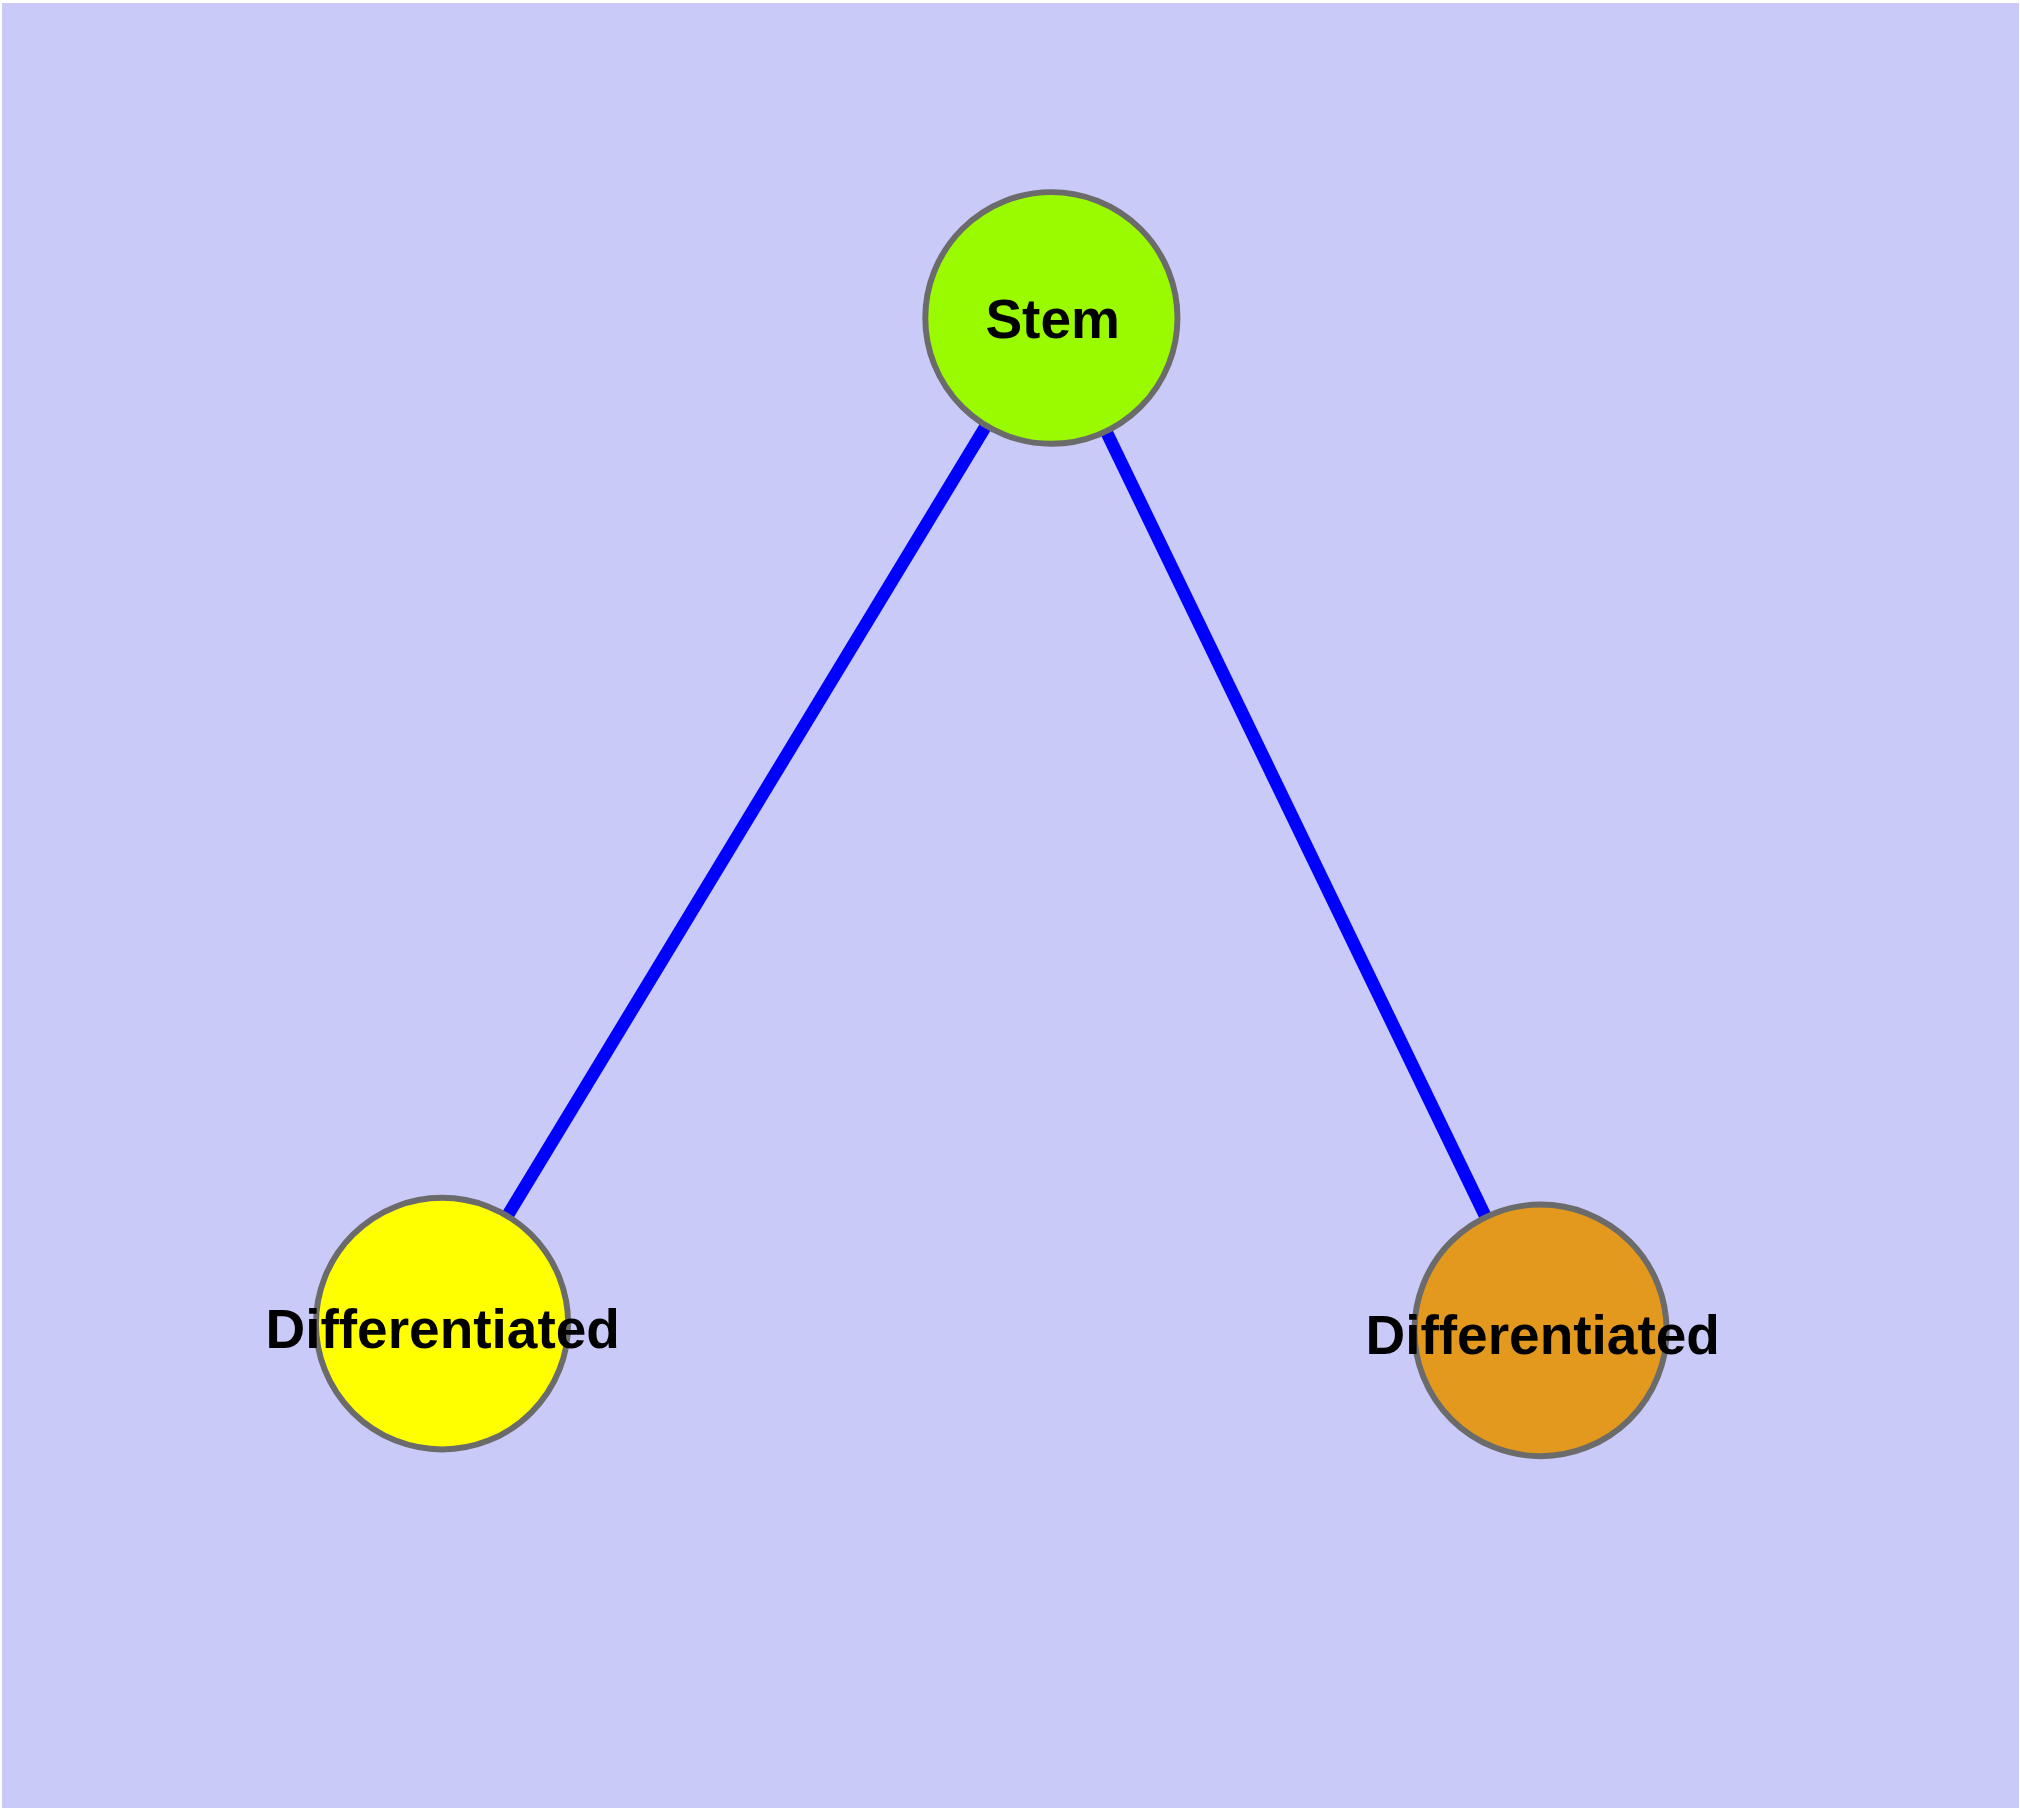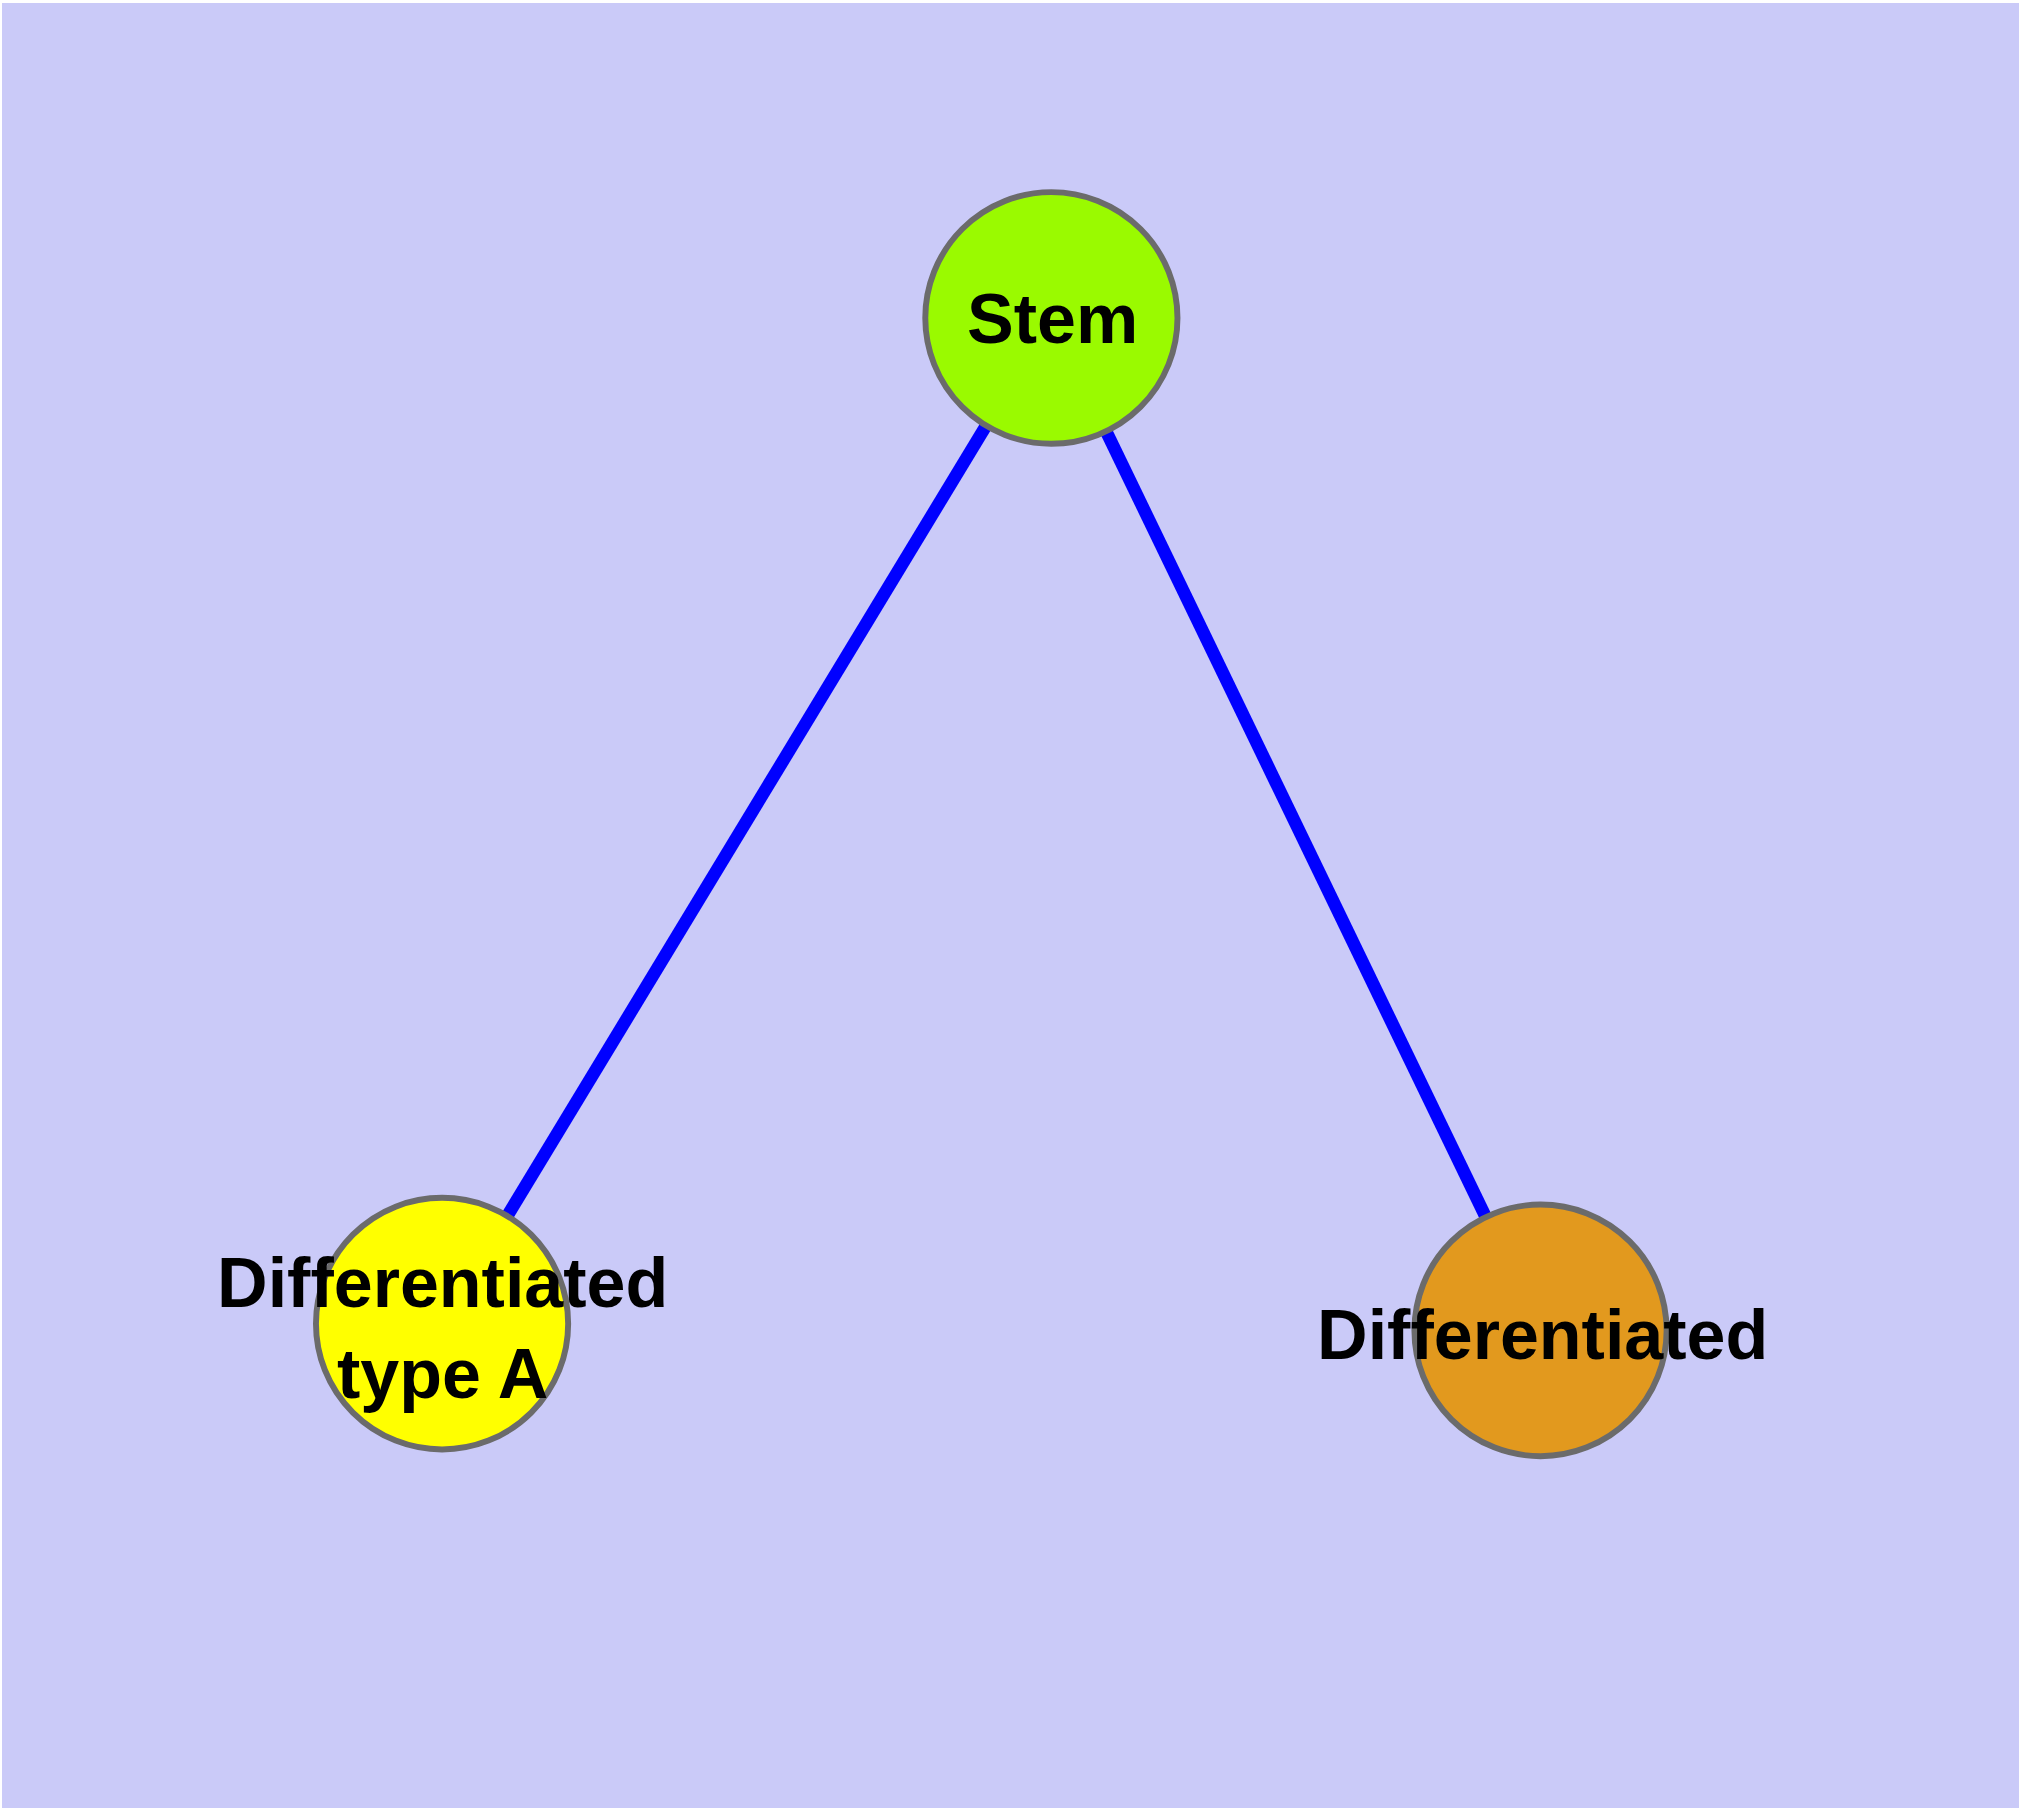--- a/index.html
+++ b/index.html
@@ -32,21 +32,21 @@
     top: 0;
     width: 100%;
     height: 100%;
     pointer-events: none;
   }
   .node-label {
     position: absolute;
     transform: translate(-50%, -50%);
     text-align: center;
     font-weight: bold;
-    font-size: 70px;
+    font-size: 55px;
     line-height: 91px;
     white-space: nowrap;
     letter-spacing: 0;
   }
   .node-label span {
     display: block;
   }
 </style>
 </head>
 <body style="background: rgb(255, 255, 255);">
@@ -62,20 +62,19 @@
         <circle cx="520" cy="1564" r="149" fill="#FFFF00" stroke="#6B6B6B" stroke-width="7"></circle>
         <circle cx="1818" cy="1572" r="149" fill="#E2991E" stroke="#6B6B6B" stroke-width="7"></circle>
       </g>
   </svg>
   <div class="labels-layer">
       <div class="node-label" style="left: 1051px; top: 316px; color: rgb(0, 0, 0);">
         <span>Stem</span>
       </div>
       <div class="node-label" style="left: 441px; top: 1326px; color: rgb(0, 0, 0);">
         <span>Differentiated</span>
-        <span>type A</span>
       </div>
       <div class="node-label" style="left: 1541px; top: 1332px; color: rgb(0, 0, 0);">
         <span>Differentiated</span>
       </div>
     </div>
 </div>
 
 
 </body></html>

